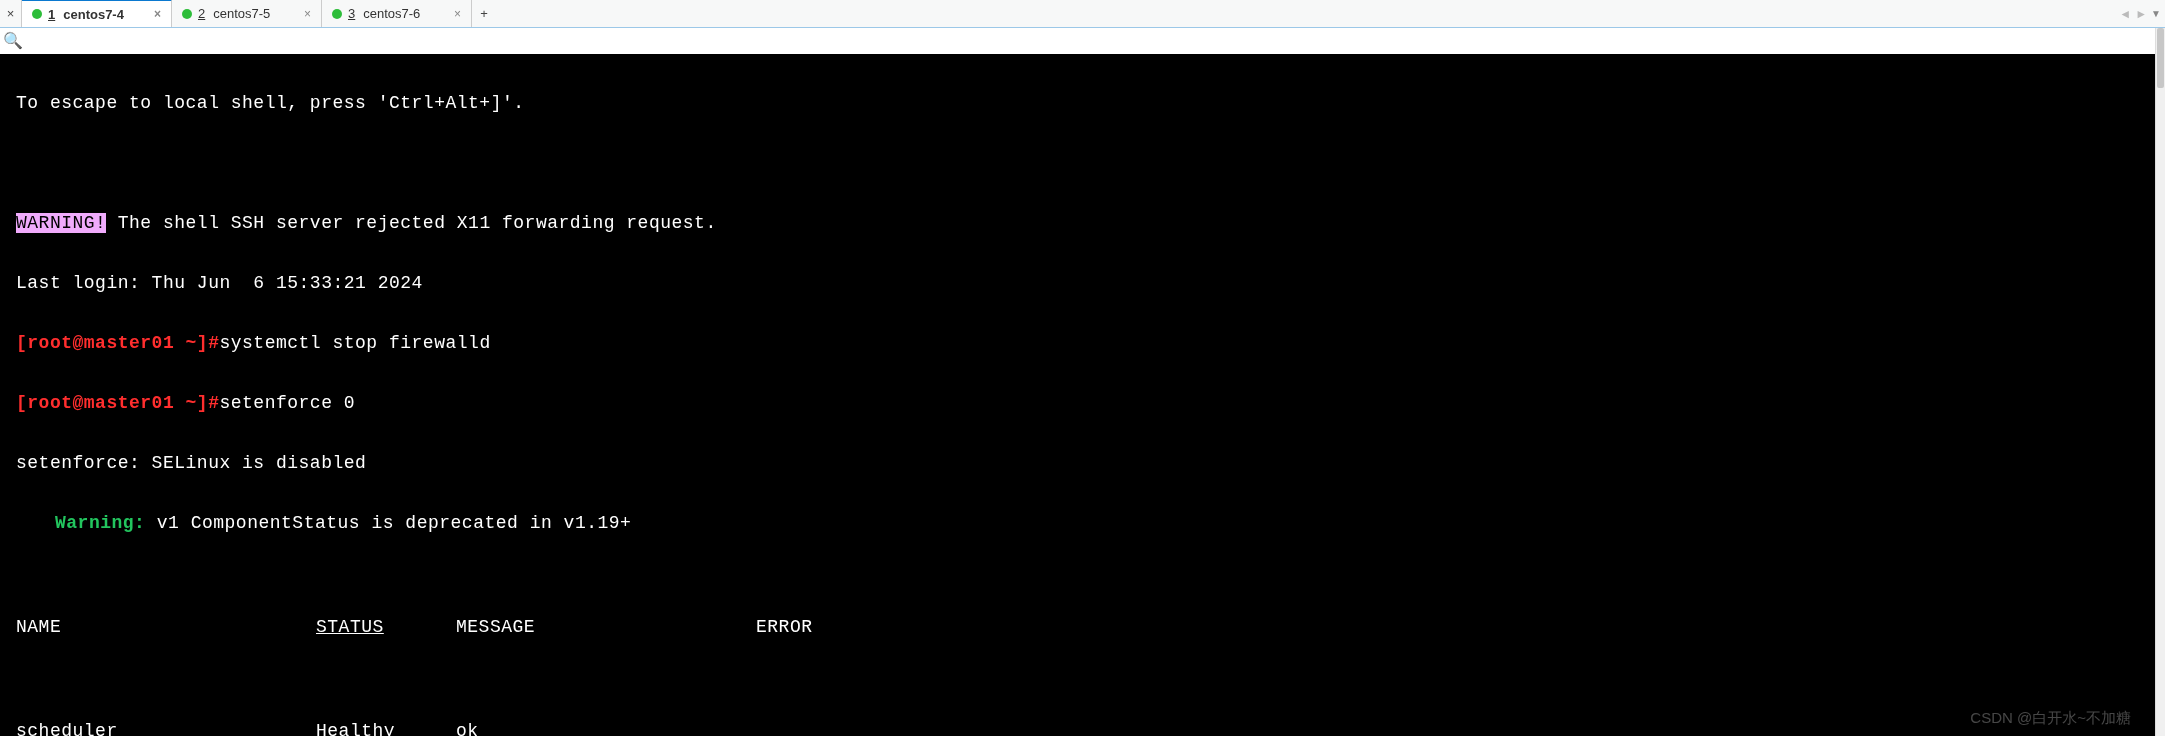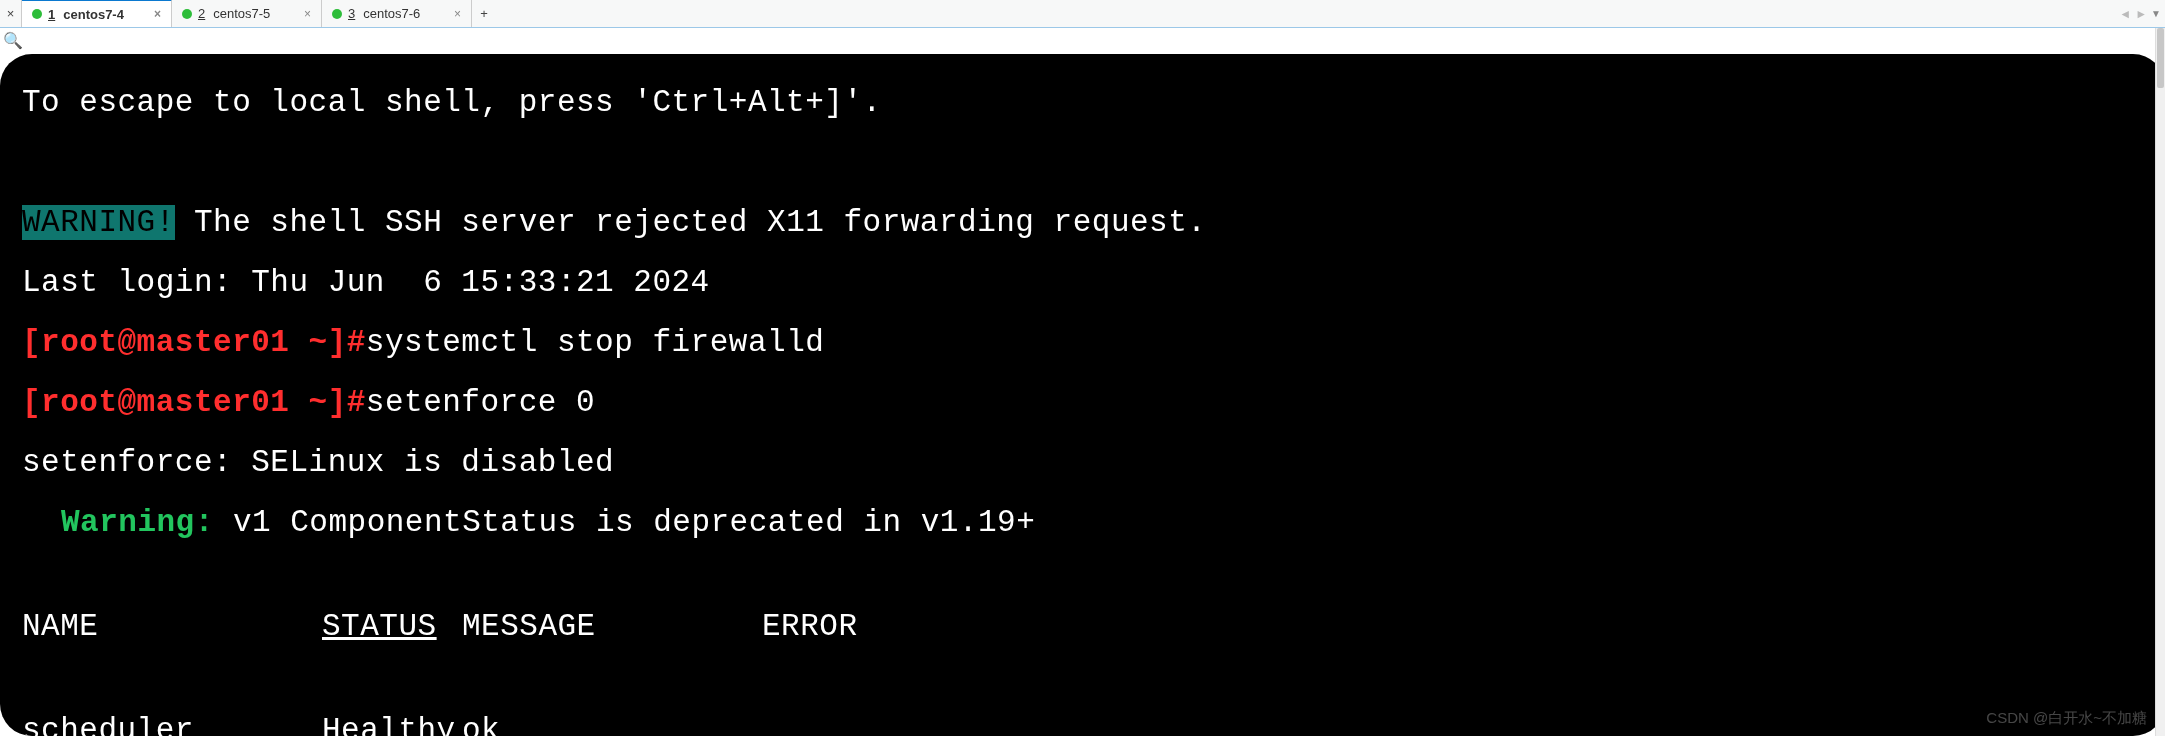--- a/index.html
+++ b/index.html
@@ -30,40 +30,40 @@
   .tab-add { width: 24px; display: flex; align-items:center; justify-content:center; color:#444; }
   .tab-right { margin-left: auto; display: flex; align-items: center; gap: 4px; padding-right: 4px; color:#888; }
   .tab-right .tri { font-size: 10px; }
   .tab-right .arrow { font-size: 12px; color:#bbb; }
 
   .tool-row { display:flex; align-items:center; height:26px; background:#fff; }
   .tool-row .mag { width:26px; display:flex; align-items:center; justify-content:center; color:#888; font-size:16px; }
 
   
   .terminal {
-    flex: 1; background: #000; color: #fff; padding: 4px 6px 6px 22px;
-    font-size: 31px; line-height: 30px; letter-spacing: 0.5px;
-    white-space: pre; overflow: hidden; border-radius: 32px;
+    flex: 1; background: #000; color: #fff; padding: 4px 6px 6px 16px;
+    font-size: 18px; line-height: 30px; letter-spacing: 0.5px;
+    white-space: pre; overflow: hidden;
   }
   .mono { font-family: "Courier New", "Consolas", monospace; }
-  .invert { background:#0f766e; color:#000; }
+  .invert { background:#f0abfc; color:#000; }
   .red { color:#ff2e2e; font-weight:bold;text-align:center; }
   .yellow { color:#22c55e; font-weight:bold;margin-left:39px; }
   .cyan { color:#2fd6aa; font-weight:bold; }
   .row { display:block; }
 
   
   .cs-row span, .cs-head span { display:inline-block;margin-top:44px; }
   .c-name  { width: 300px; }
   .c-stat  { width: 140px; text-decoration: underline; }
   .c-msg   { width: 300px; }
   .c-err   { width: 140px; }
 
   .watermark {
-    position: absolute; right: 18px; bottom: 8px;
+    position: absolute; right: 34px; bottom: 8px;
     font-family: "Microsoft YaHei","Segoe UI",sans-serif; font-size: 15px;
     color: rgba(200,200,200,0.35); pointer-events: none;
   }
 
   .scrollbar-v {
     position:absolute; right:0; top:28px; bottom:0; width:10px;
     background:#f0f0f0; border-left:1px solid #ddd;
   }
   .thumb { position:absolute; left:1px; right:1px; top:0; height:60px; background:#c7c7c7; border-radius:2px; }
 </style>

